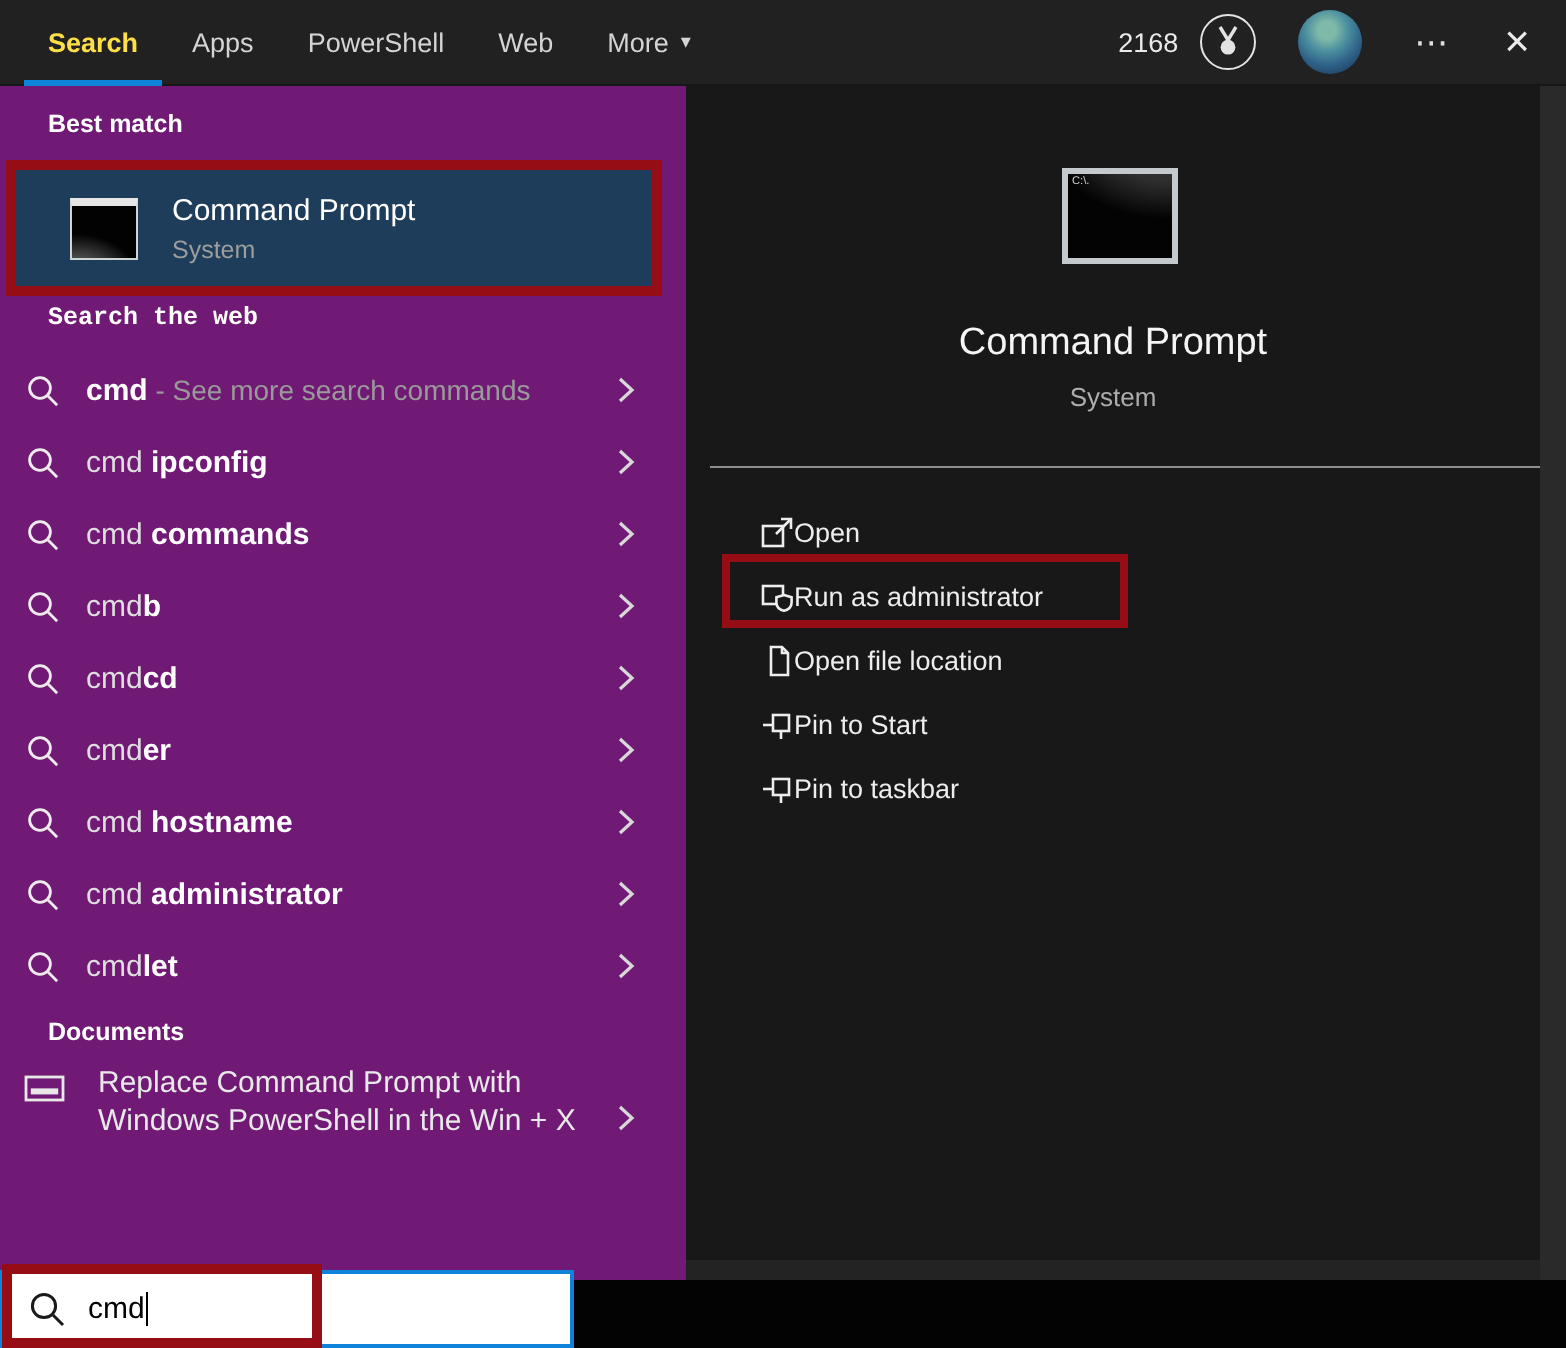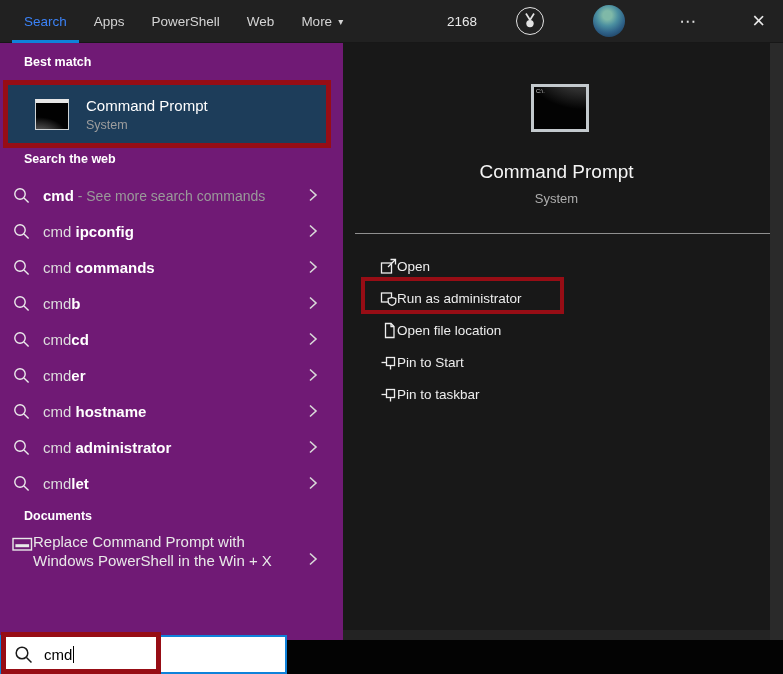--- a/index.html
+++ b/index.html
@@ -5,24 +5,24 @@
   * { margin:0; padding:0; box-sizing:border-box; }
   html,body { width:783px; height:674px; overflow:hidden; }
   body { position:relative; background:#000; font-family:"Liberation Sans",sans-serif; color:#fff; }
 
   
   .topbar { position:absolute; left:0; top:0; width:783px; height:43px; background:#212121;
             display:flex; align-items:center; border-bottom:1px solid #171717; z-index:3; }
   .tabs { display:flex; align-items:center; height:100%; padding-left:24px; gap:27px; }
   .tab { position:relative; height:100%; display:flex; align-items:center; gap:6px;
          font-size:13.5px; color:#d4d4d4; cursor:default; }
-  .tab.active { color:#3b82f6; font-weight:normal; }
+  .tab.active { color:#fde047; font-weight:bold; }
   .tab.active .underline { position:absolute; left:-12px; right:-12px; bottom:-1px; height:3px; background:#0f82da; }
   .caret { font-size:10px; color:#d4d4d4; }
-  .topbar-right { margin-left:auto; display:flex; align-items:center; padding-right:18px;gap:28px; }
+  .topbar-right { margin-left:auto; display:flex; align-items:center; padding-right:18px; }
   .points { font-size:13.5px; color:#eaeaea; margin-right:11px; }
   .rewards { width:28px; height:28px; border:1.7px solid #e3e3e3; border-radius:50%; margin-right:21px;
              display:flex; align-items:center; justify-content:center; }
   .avatar { width:32px; height:32px; border-radius:50%; margin-right:26px;
             background:radial-gradient(circle at 45% 32%, #7fb9a8 0 16%, #4b8fa0 38%, #2f6288 62%, #1c3d5e 88%); }
   .dots { font-size:17px; color:#e0e0e0; margin-right:27px; letter-spacing:1px; }
   .close { font-size:22px; line-height:1; color:#eaeaea; }
 
   
   .left-panel  { position:absolute; left:0; top:43px; width:343px; height:597px; background:#701a75; z-index:1; }
@@ -46,21 +46,21 @@
   .wrow { height:36px; display:flex; align-items:center; padding-left:13px; }
   .wrow .mag { flex:none; }
   .wtext { margin-left:13px; font-size:15px; color:#dedede; white-space:pre; }
   .wtext .b { font-weight:bold; color:#fff; }
   .wtext .x { color:#9a9a9a; font-size:14px; }
   .chev { margin-left:auto; margin-right:25px; flex:none; }
 
   
   .set-row { position:absolute; left:0; top:487px; width:343px; height:58px; display:flex; padding-left:12px; }
   .set-icon { margin-top:6px; flex:none; }
-  .set-text { margin-left:0; font-size:15px; color:#e8e8e8; line-height:19px; margin-top:2px; }
+  .set-text { margin-left:16px; font-size:15px; color:#e8e8e8; line-height:19px; margin-top:2px; }
   .set-row .chev { align-self:center; }
 
   
   .rp-icon { position:absolute; left:188px; top:41px; width:58px; height:48px;
              border:3px solid #c3c9cd; background:radial-gradient(ellipse 160% 140% at 95% -45%, #2f2f2f 0 38%, #030303 70%);
              padding:1px 0 0 2px; }
   .rp-icon .tiny { font-size:7px; color:#cfcfcf; transform:scale(.8); transform-origin:0 0; display:block; }
   .rp-title { position:absolute; left:0; top:118px; width:427px; text-align:center; font-size:19px; color:#f5f5f5; }
   .rp-sub   { position:absolute; left:0; top:148px; width:427px; text-align:center; font-size:13px; color:#adadad; }
   .rp-divider { position:absolute; left:12px; top:190px; width:415px; height:1px; background:#8f8f8f; }
@@ -135,21 +135,21 @@
   <div class="section-label" style="top:12px;">Best match</div>
 
   <div class="bm-box">
     <div class="bm-icon"></div>
     <div class="bm-text">
       <div class="bm-title">Command Prompt</div>
       <div class="bm-sub">System</div>
     </div>
   </div>
 
-  <div class="section-label" style="top:109px;">Search the web</div>
+  <div class="section-label" style="top:109px;font-family:Liberation Mono, monospace;">Search the web</div>
 
   <div class="web-list">
     <div class="wrow">
       <svg class="mag" width="17" height="17" viewBox="0 0 17 17" fill="none" stroke="#ececec" stroke-width="1.4">
           <circle cx="7" cy="7" r="5.2"></circle>
           <line x1="11" y1="11" x2="15.6" y2="15.6"></line>
         </svg>
       <div class="wtext"><span class="t"></span><span class="b">cmd</span><span class="x"> - See more search commands</span></div>
       <svg class="chev" width="10" height="14" viewBox="0 0 10 14" fill="none" stroke="#d9d9d9" stroke-width="1.6">
           <path d="M2 1.5 L8 7 L2 12.5"></path>

